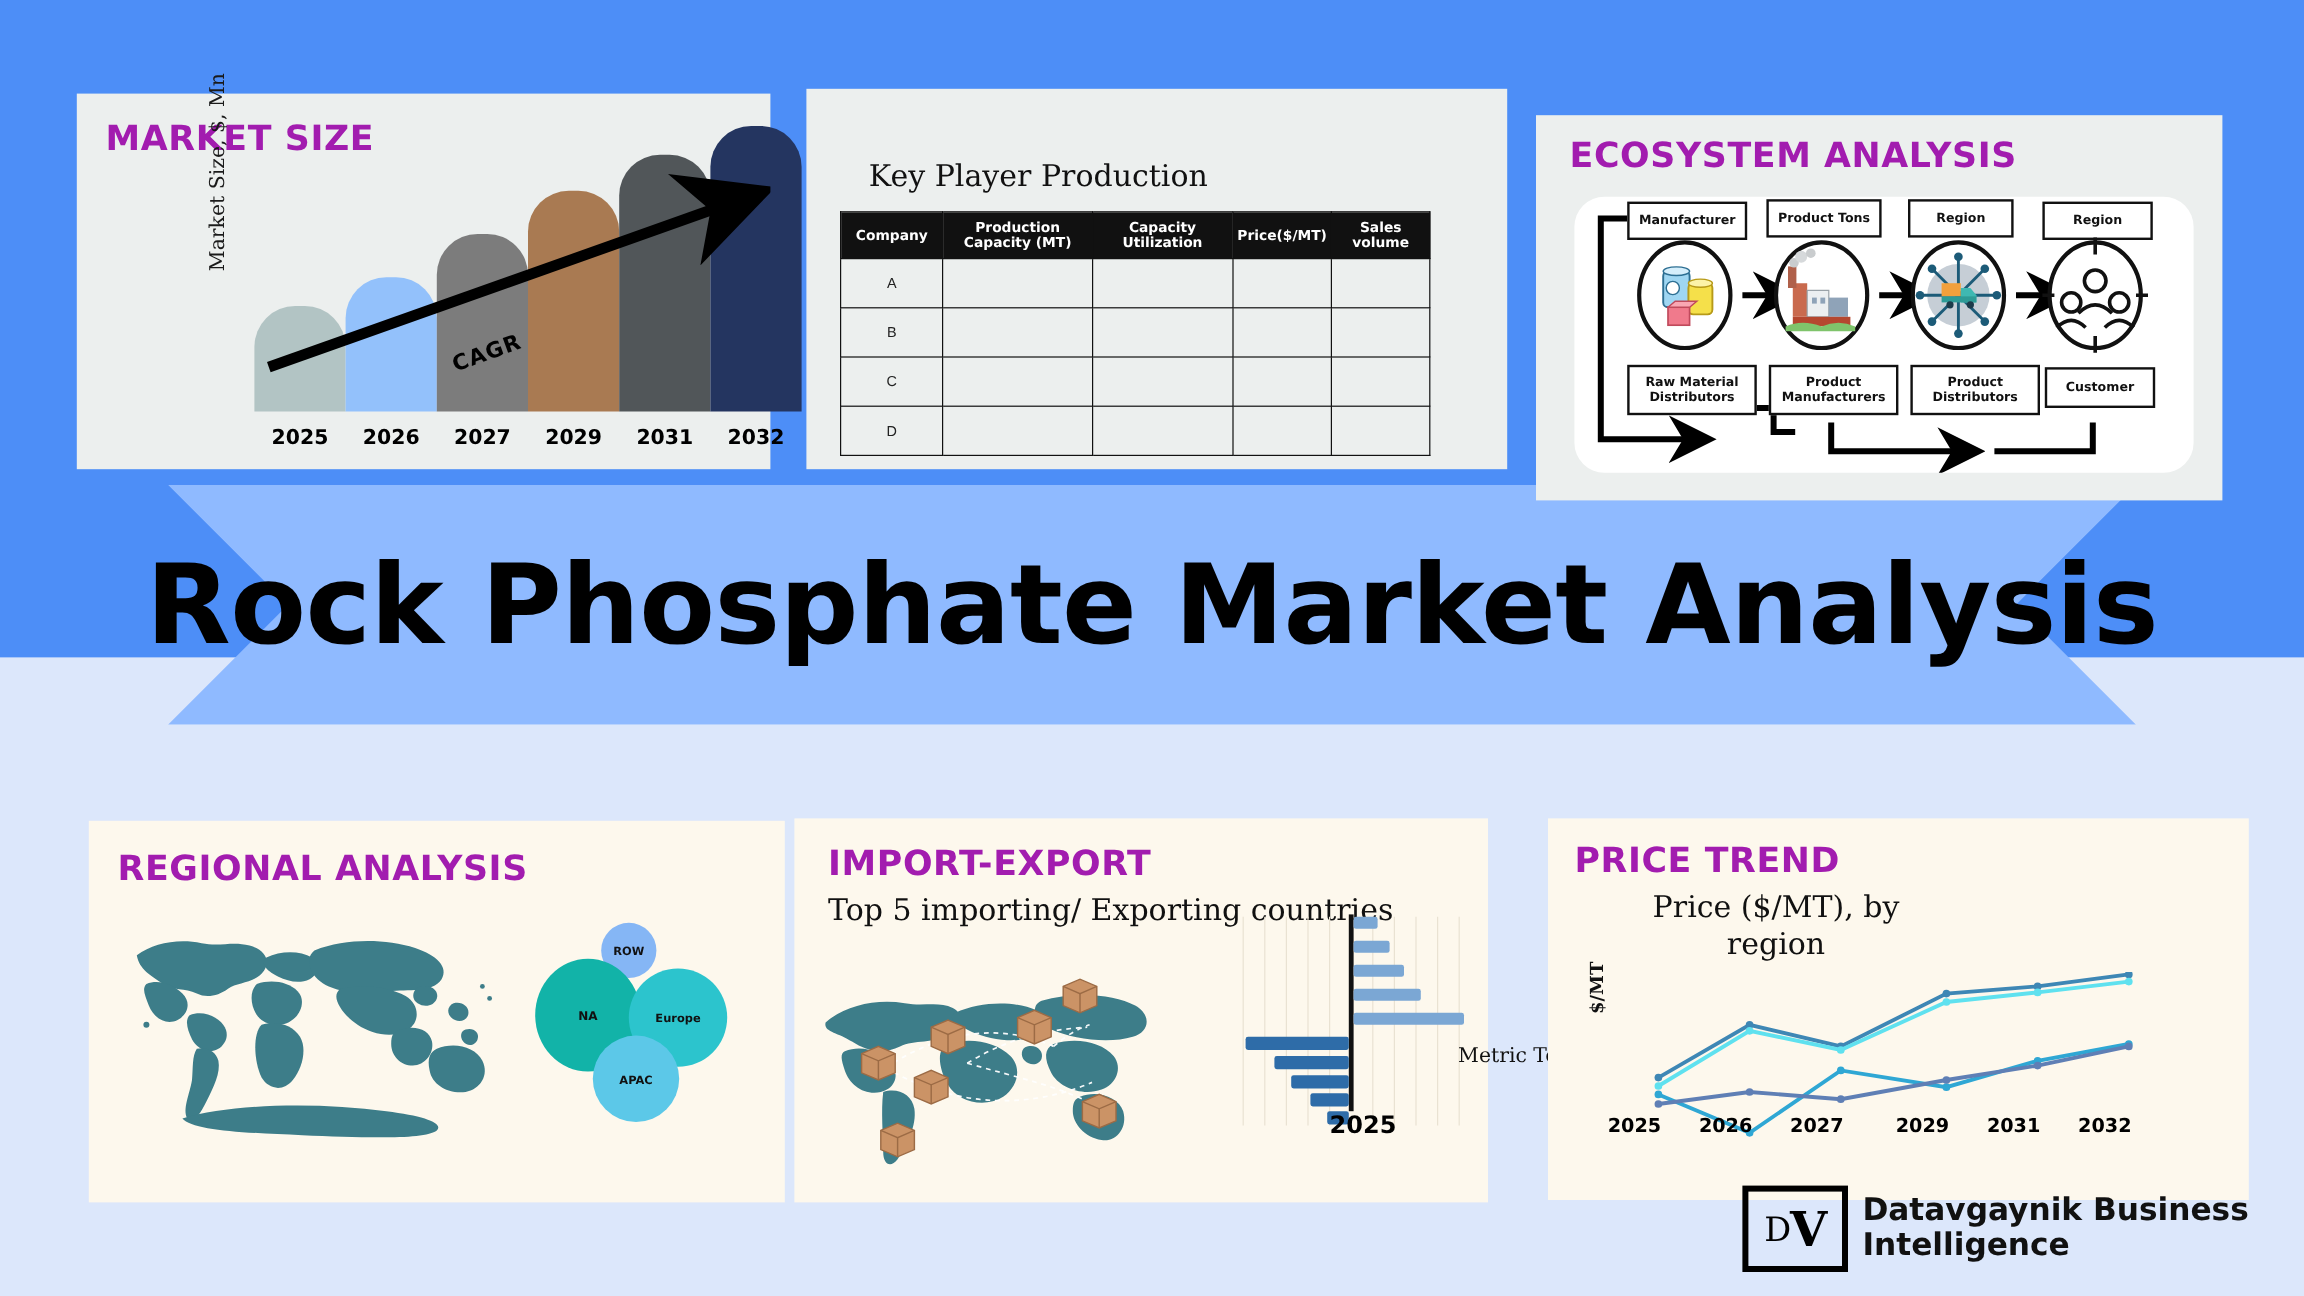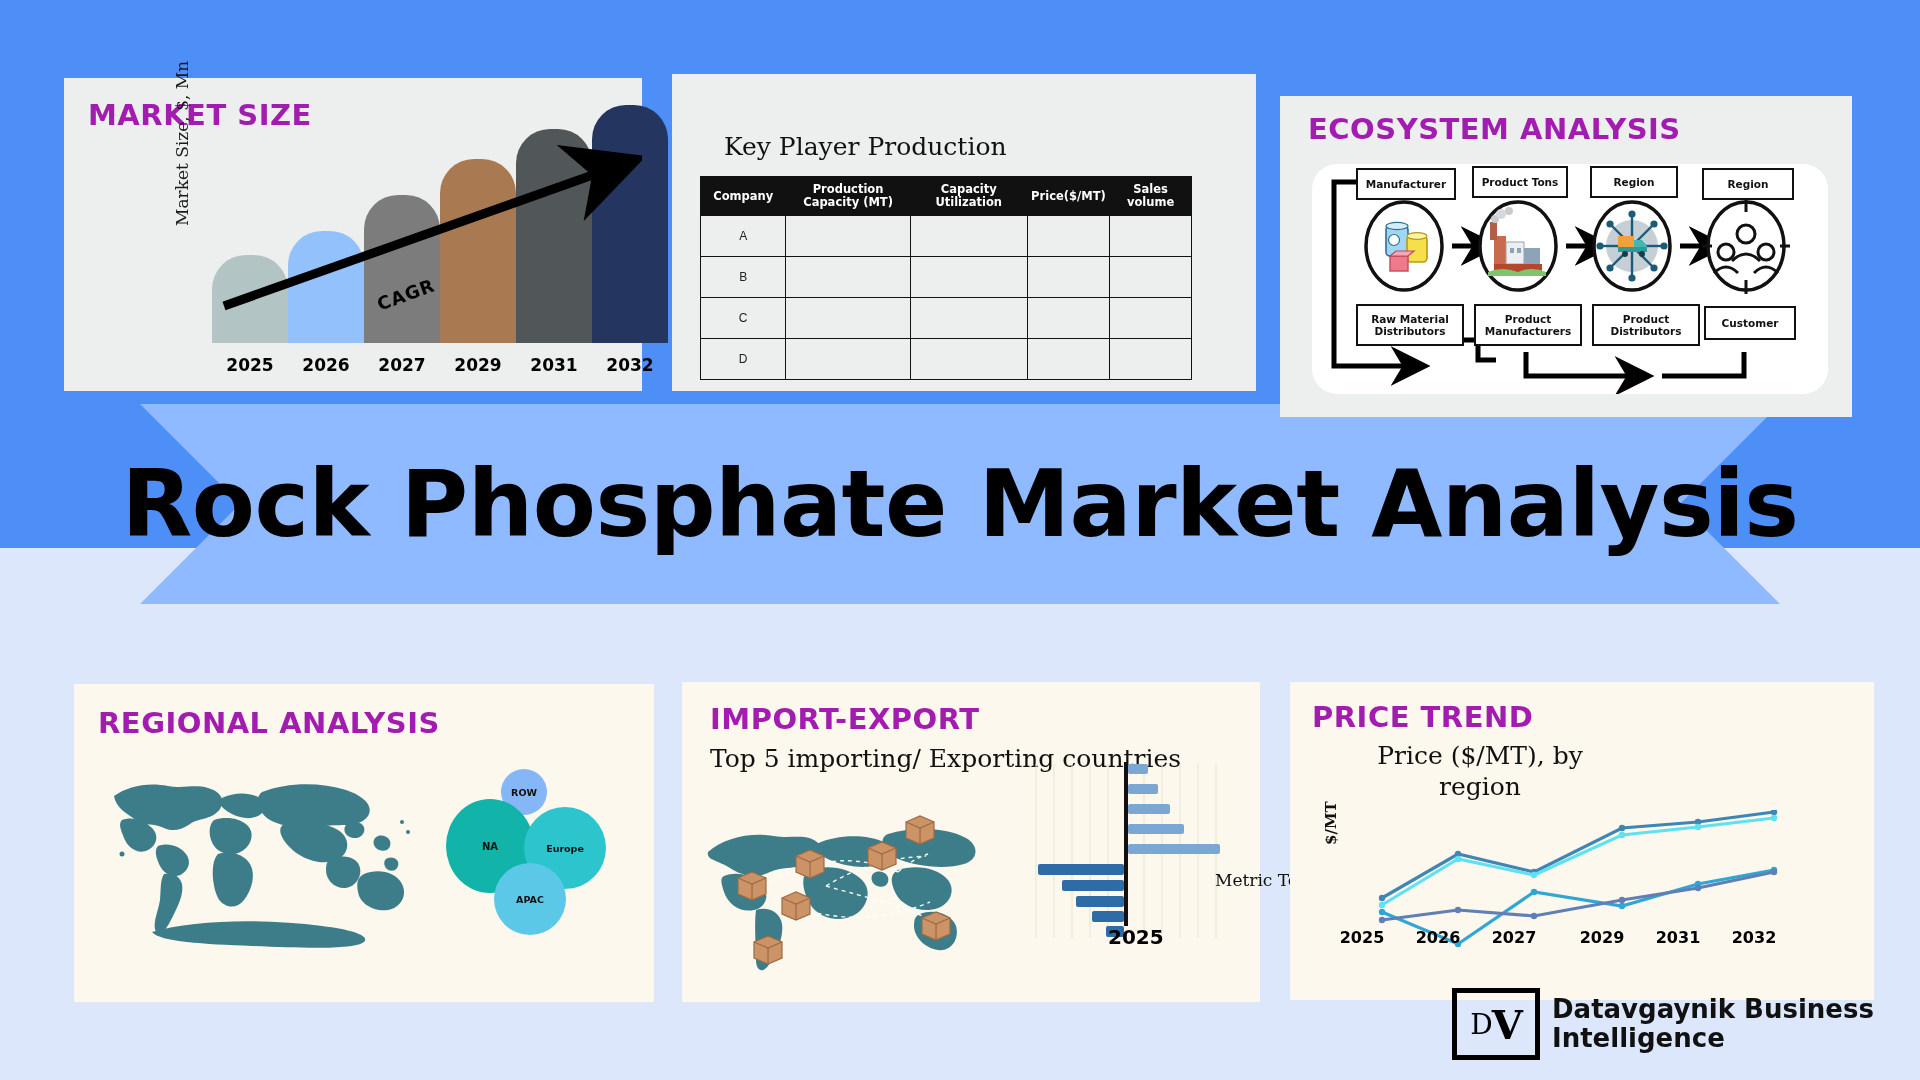--- a/index.html
+++ b/index.html
@@ -91,21 +91,21 @@
     display:flex;align-items:center;justify-content:center;text-align:center;
     font-size:10.5px;font-weight:600;line-height:1.15;color:#111;
     font-family:"DejaVu Sans",sans-serif;
   }
 
   
   #regional{left:74px;top:652px;width:580px;height:318px;}
   #ra-title{left:24px;top:22px;font-size:29px;}
 
   
-  #importexport{left:682px;top:650px;width:578px;height:320px;}
+  #importexport{left:662px;top:650px;width:578px;height:320px;}
   #ie-title{left:28px;top:20px;font-size:29px;}
   #ie-sub{left:28px;top:62px;font-size:25px;}
   .ie-metric{
     position:absolute;left:1172px;top:870px;font-size:17px;
     font-family:"DejaVu Serif",serif;color:#111;margin-left:43px;
   }
   .ie-year{
     position:absolute;left:1108px;top:925px;font-size:20px;font-weight:700;
     font-family:"DejaVu Sans",sans-serif;color:#000;
   }

